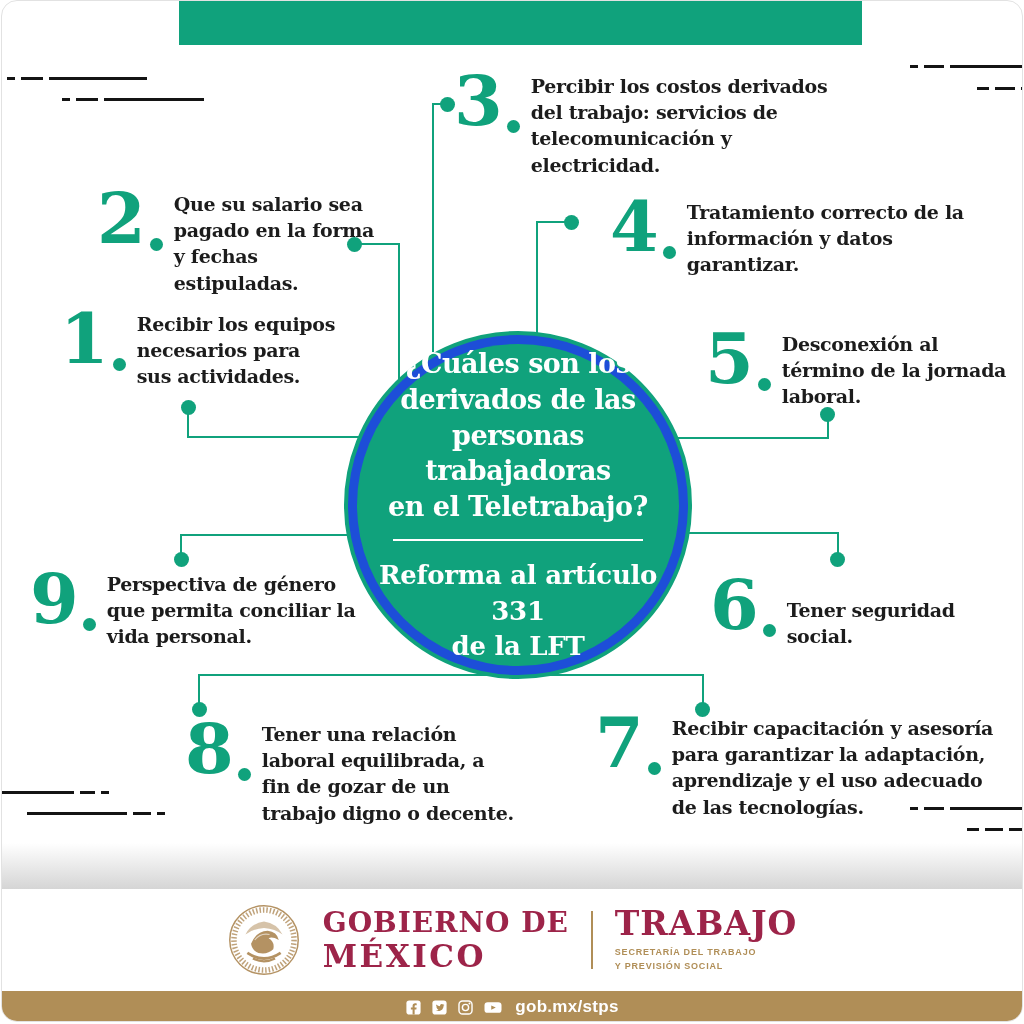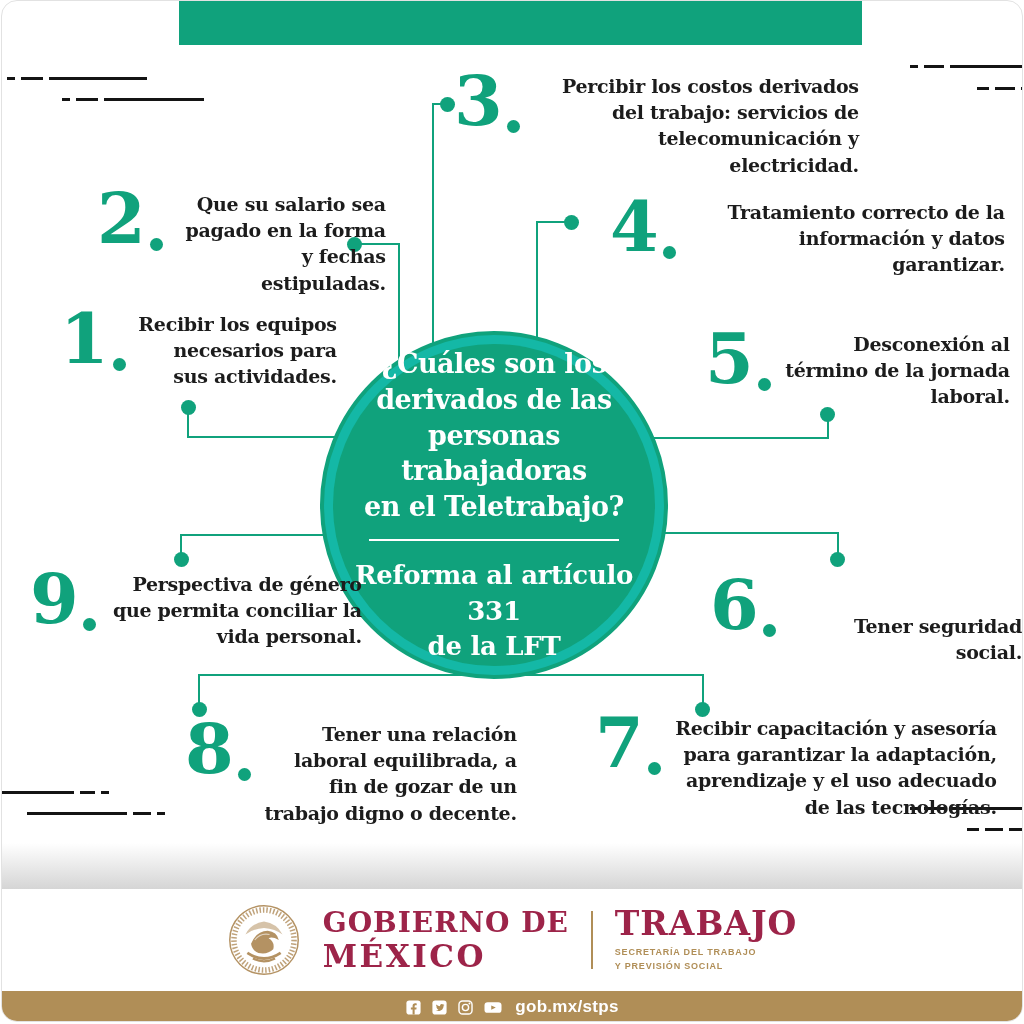--- a/index.html
+++ b/index.html
@@ -18,40 +18,40 @@
   
   .topbar{position:absolute;left:177px;top:0;width:683px;height:44px;background:var(--green);}
   
   .dash-row{position:absolute;display:flex;gap:6px;align-items:center;}
   .dash-row i{display:block;height:3px;background:#141414;}
   
   .line{position:absolute;background:var(--green);z-index:1;}
   .hline{height:2px;} .vline{width:2px;}
   .cdot{position:absolute;width:15px;height:15px;border-radius:50%;background:var(--green);z-index:3;}
   
-  .ring{position:absolute;left:318px;top:330px;width:348px;height:348px;border-radius:50%;
-        border:4px solid var(--green);background:#14b8a6;z-index:2;box-sizing:border-box;}
+  .ring{position:absolute;left:342px;top:330px;width:348px;height:348px;border-radius:50%;
+        border:4px solid var(--green);background:#1d4ed8;z-index:2;box-sizing:border-box;}
   .disk{position:absolute;inset:9px;border-radius:50%;background:var(--green);
         display:flex;flex-direction:column;align-items:center;justify-content:center;
         text-align:center;color:#fff;}
   .ctitle{font-size:27px;font-weight:bold;line-height:1.32;letter-spacing:-0.5px;}
   .cdivider{width:250px;height:2px;background:#fff;margin:15px 0 17px;}
   .csub{font-size:26px;font-weight:bold;line-height:1.35;letter-spacing:-0.3px;}
   
   .item{position:absolute;display:flex;column-gap:28px;z-index:3;align-items:flex-start;}
   .numwrap{position:relative;height:56px;flex:0 0 auto;}
   .num{display:block;font-size:70px;line-height:56px;font-weight:bold;color:var(--green);}
   .numdot{position:absolute;right:-17px;bottom:-4px;width:13px;height:13px;border-radius:50%;background:var(--green);}
-  .itext{margin:0;font-size:19px;font-weight:bold;color:var(--ink);line-height:1.38;letter-spacing:-0.3px;text-align:right;}
+  .itext{margin:0;font-size:19px;font-weight:bold;color:var(--ink);line-height:1.38;letter-spacing:-0.3px;}
   .i1{left:58px;top:310px;}  .i1 .itext{width:200px;}
   .i2{left:95px;top:190px;}  .i2 .itext{width:212px;}
   .i3{left:452px;top:72px;}  .i3 .itext{width:328px;}
   .i4{left:608px;top:198px;} .i4 .itext{width:318px;}
   .i5{left:703px;top:330px;} .i5 .itext{width:228px;}
-  .i6{left:708px;top:576px;} .i6 .itext{margin-top:36px;}
+  .i6{left:708px;top:576px;} .i6 .itext{margin-top:20px;}
   .i7{left:593px;top:714px;} .i7 .itext{width:325px;}
   .i8{left:183px;top:720px;} .i8 .itext{width:255px;}
   .i9{left:28px;top:570px;}  .i9 .itext{width:255px;}
   
   .grad{position:absolute;left:0;top:842px;width:100%;height:46px;
         background:linear-gradient(#ffffff,#d5d5d5);}
   
   .footer{position:absolute;left:0;top:888px;width:100%;height:102px;background:#fff;
           display:flex;align-items:center;justify-content:center;gap:22px;}
   .gob{color:var(--maroon);line-height:1;}

